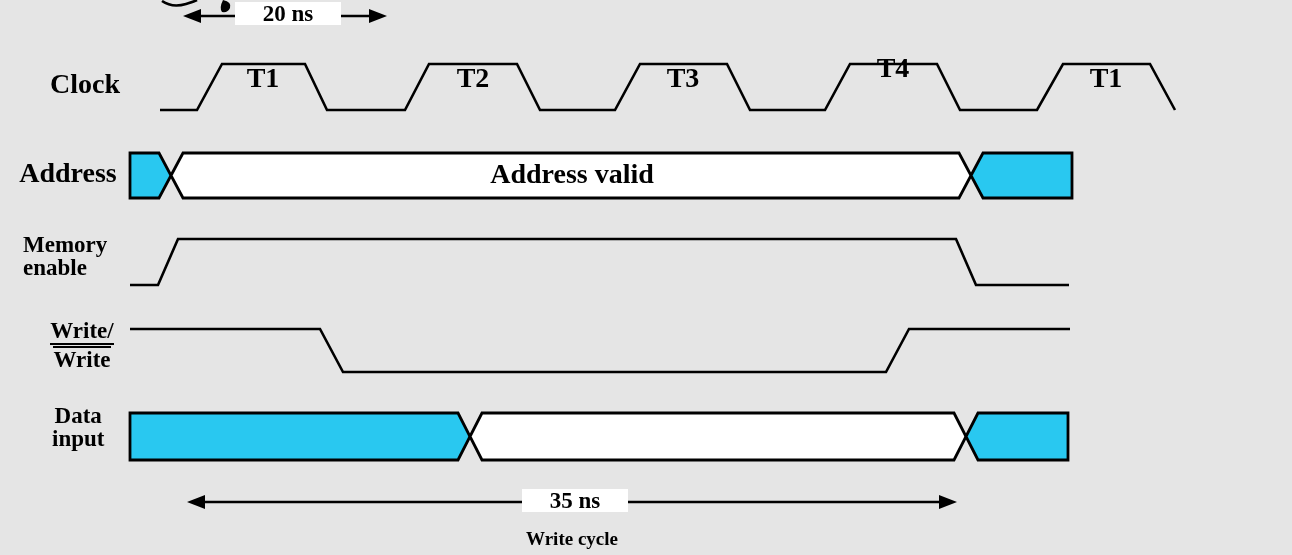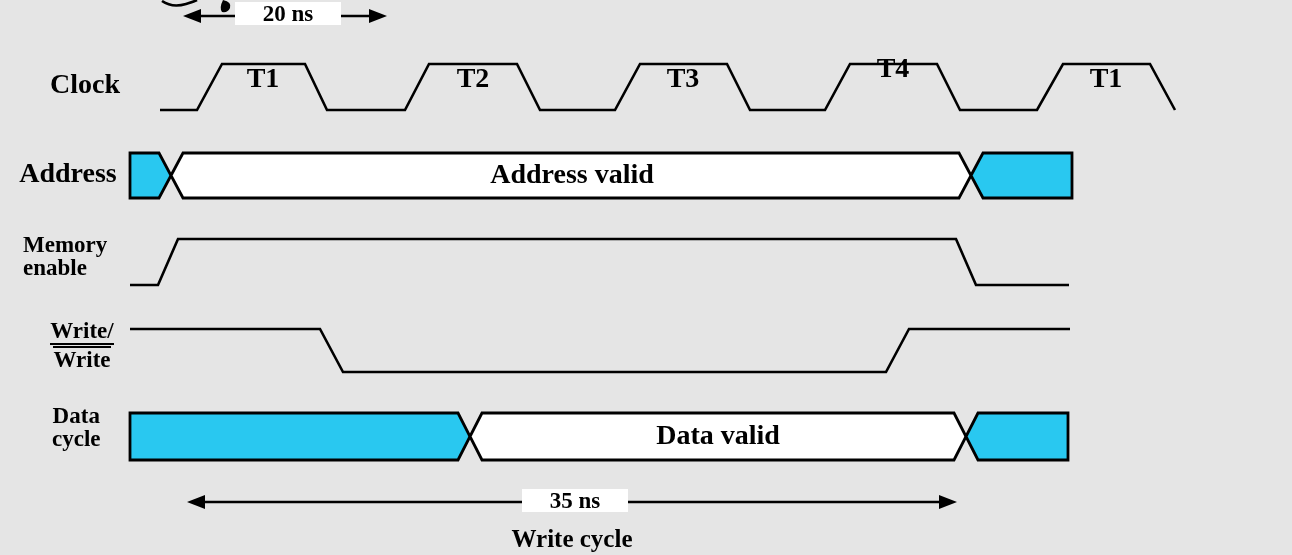--- a/index.html
+++ b/index.html
@@ -26,21 +26,21 @@
   .lbl {
     position: absolute;
     font-weight: bold;
     color: #000;
     white-space: nowrap;
     line-height: 23px;
   }
   .ctr { text-align: center; }
   .sz24 { font-size: 28px; }
   .sz23 { font-size: 23px; }
-  .sz25 { font-size: 25px; }
+  .sz25 { font-size: 19px; }
   .onln { background: #ffffff; padding: 0 3px; }
   .rw1 { display: inline-block; border-bottom: 2.5px solid #000; padding-bottom: 1px; }
   .rw2 { display: inline-block; border-top: 2.5px solid #000; padding-top: 1px; margin-top: 1px; }
 </style>
 </head>
 <body>
 
 <div id="stage">
 
   <svg class="wave" width="1292" height="555" viewBox="0 0 1292 555">
@@ -97,22 +97,21 @@
 
   <div class="lbl sz24 ctr" style="left:272px; top:162px; width:600px;">Address valid</div>
 
   <div class="lbl sz23 ctr" style="left:45px; top:320px; width:74px; line-height:22px;">
     <span class="rw1">Write/</span><br>
     <span class="rw2">Write</span>
   </div>
 
   <div class="lbl sz23" style="left:52px; top:404px;text-align:center;">
     <div>Data</div>
-    <div>cycle</div>
+    <div>input</div>
   </div>
 
-  <div class="lbl sz24 ctr" style="left:418px; top:423px; width:600px;">Data valid</div>
 
   <div class="lbl sz23 ctr onln" style="left:522px; top:489px; width:100px;">35 ns</div>
 
   <div class="lbl sz25 ctr" style="left:472px; top:527px; width:200px;">Write cycle</div>
 
 </div>
 
 </body></html>

